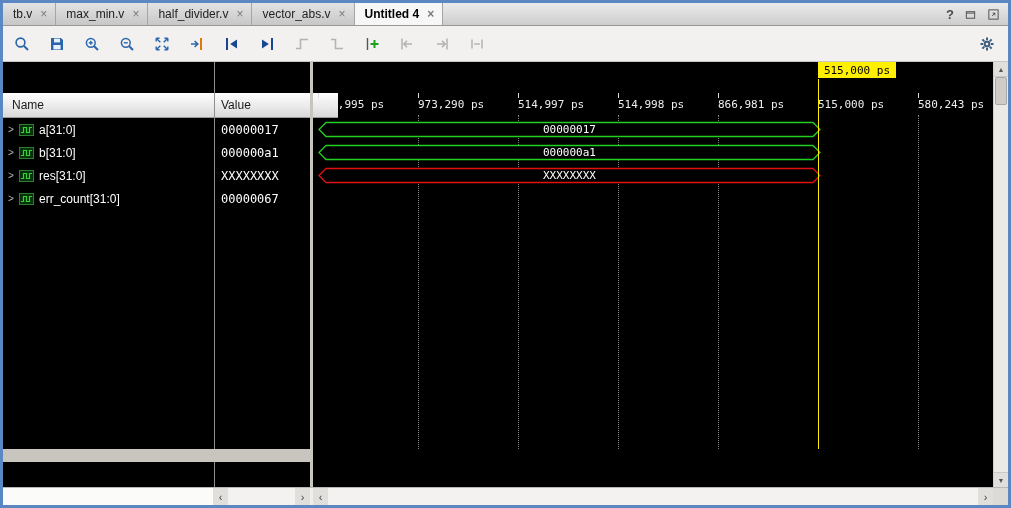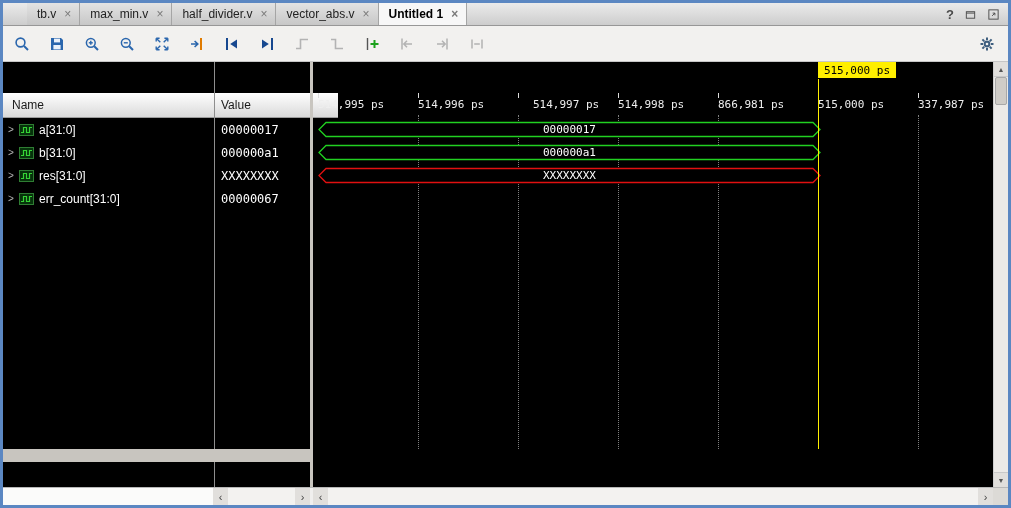--- a/index.html
+++ b/index.html
@@ -1,21 +1,21 @@
 <!DOCTYPE html>
 <html><head>
 <meta charset="utf-8">
 <style>
   html,body{margin:0;padding:0;background:#8fb0d6;}
   .window{position:relative;width:1005px;height:502px;border:3px solid #5b87c2;background:#f0efee;
           font-family:"Liberation Sans",sans-serif;overflow:hidden;}
 
   
   .tabbar{position:absolute;left:0;top:0;width:100%;height:23px;background:linear-gradient(#ebebeb,#cdcdcd);
-          border-bottom:1px solid #979797;display:flex;align-items:stretch;box-sizing:border-box;padding-left:24px;}
+          border-bottom:1px solid #979797;display:flex;align-items:stretch;box-sizing:border-box;}
   .tab{display:flex;align-items:center;padding:0 8px 0 10px;border-right:1px solid #a5a5a5;
        font-size:12px;color:#222;background:linear-gradient(#e3e3e3,#c7c7c7);cursor:default;}
   .tab.active{background:#f7f7f7;font-weight:bold;color:#000;}
   .tab-close{margin-left:8px;color:#7a7a7a;font-size:12px;line-height:1;}
   .tabbar-right{margin-left:auto;display:flex;align-items:center;gap:10px;padding-right:8px;}
   .help{font-size:13px;font-weight:bold;color:#4a4a4a;}
   .winicon svg{width:13px;height:13px;display:block;}
 
   
   .toolbar{position:absolute;left:0;top:23px;width:100%;height:36px;background:#f2f1ef;
@@ -100,21 +100,21 @@
     </div>
     <div class="tab">
       <span class="tab-label">half_divider.v</span>
       <span class="tab-close">×</span>
     </div>
     <div class="tab">
       <span class="tab-label">vector_abs.v</span>
       <span class="tab-close">×</span>
     </div>
     <div class="tab active">
-      <span class="tab-label">Untitled 1</span>
+      <span class="tab-label">Untitled 4</span>
       <span class="tab-close">×</span>
     </div>
     <div class="tabbar-right">
       <span class="help">?</span>
       <span class="winicon">
         <svg viewBox="0 0 14 14">
             <rect x="2.5" y="4" width="9" height="7" fill="none" stroke="#4a4a4a"></rect>
             <line x1="2.5" y1="5.5" x2="11.5" y2="5.5" stroke="#4a4a4a"></line>
           </svg>
       </span>
@@ -296,26 +296,26 @@
 
       <div class="tickmark" style="left:5px"></div>
       <div class="tickmark" style="left:105px"></div>
       <div class="tickmark" style="left:205px"></div>
       <div class="tickmark" style="left:305px"></div>
       <div class="tickmark" style="left:405px"></div>
       <div class="tickmark" style="left:505px"></div>
       <div class="tickmark" style="left:605px"></div>
 
       <span class="ticklabel" style="left:5px">514,995 ps</span>
-      <span class="ticklabel" style="left:105px">514,996 ps</span>
-      <span class="ticklabel" style="left:220px">514,997 ps</span>
+      <span class="ticklabel" style="left:105px">973,290 ps</span>
+      <span class="ticklabel" style="left:205px">514,997 ps</span>
       <span class="ticklabel" style="left:305px">514,998 ps</span>
       <span class="ticklabel" style="left:405px">866,981 ps</span>
       <span class="ticklabel" style="left:505px">515,000 ps</span>
-      <span class="ticklabel" style="left:605px">337,987 ps</span>
+      <span class="ticklabel" style="left:605px">580,243 ps</span>
 
       <div class="cursor-label" style="background: rgb(255, 239, 0);">515,000 ps</div>
       <div class="cursor-line" style="background: rgb(255, 239, 0);"></div>
 
       <div class="bus" style="top:59px">
         <svg viewBox="0 0 503 17">
             <polygon points="8,1.5 495,1.5 502,8.5 495,15.5 8,15.5 1,8.5" fill="#000" stroke-width="1.3" style="stroke: rgb(33, 208, 33);"></polygon>
           </svg>
         <span class="lbl">00000017</span>
       </div>

